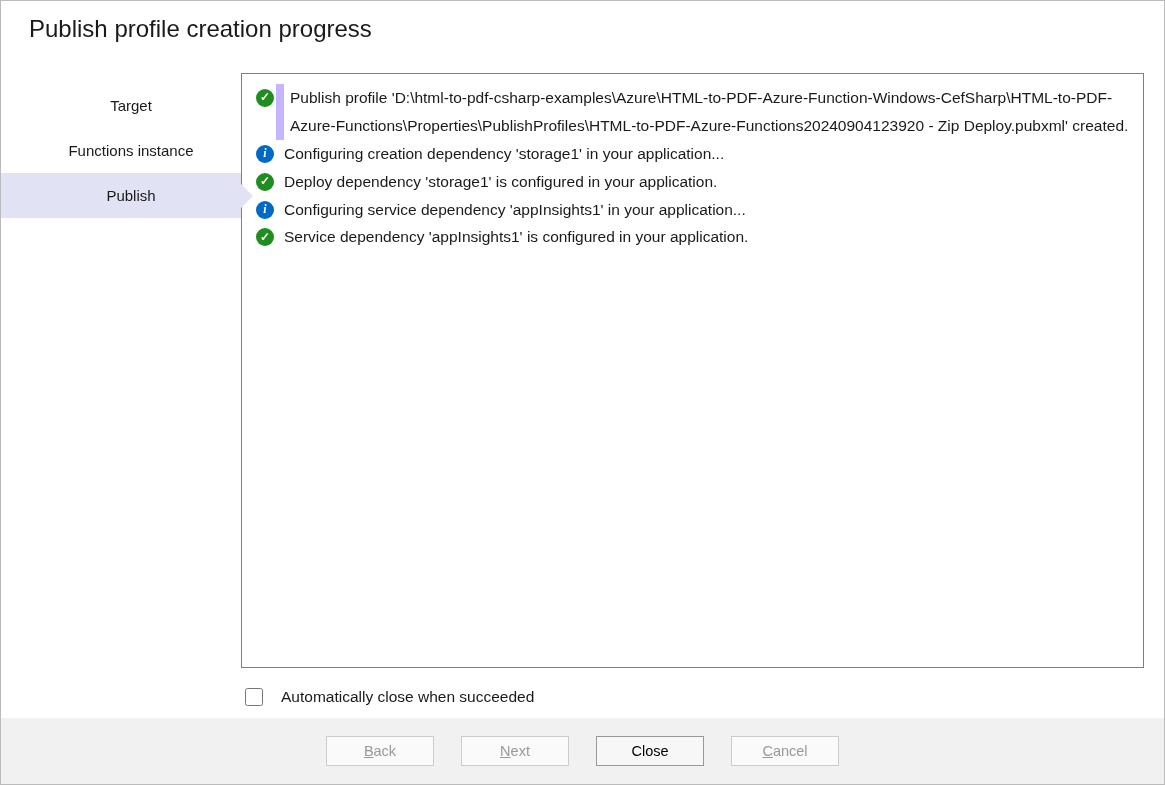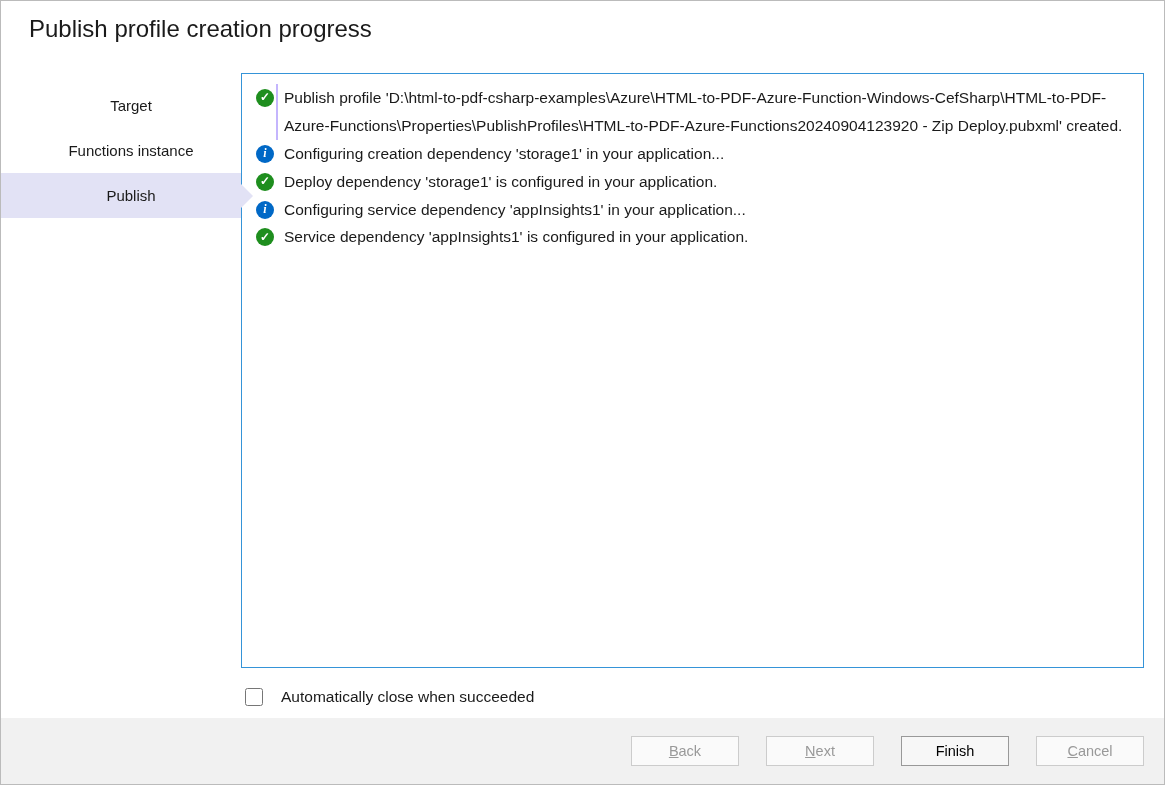--- a/index.html
+++ b/index.html
@@ -80,36 +80,36 @@
     align-items: center;
     justify-content: center;
     margin-top: 5px;
     font-size: 12px;
     font-weight: bold;
     color: #fff;
   }
   .icon-success { background: #1e8e1e; }
   .icon-info { background: #0068c6; font-style: italic; font-family: Georgia, serif; }
   .log-text { flex: 1; color: #1a1a1a; }
-  .log-line.first .log-text { border-left: 2px solid #c4b5fd; padding-left: 6px; margin-left:-8px;}
+  .log-line.first .log-text { border-left: 8px solid #c4b5fd; padding-left: 6px; margin-left:-8px;}
   .checkbox-row {
     display: flex;
     align-items: center;
     gap: 18px;
     padding: 20px 4px 12px 4px;
     font-size: 15.5px;
   }
   .checkbox-row input[type=checkbox] {
     width: 18px; height: 18px;
   }
   .footer {
     background: #f1f1f1;
     padding: 18px 20px;
     display: flex;
-    justify-content: flex-end;
+    justify-content: center;
     gap: 27px;
   }
   .footer button {
     width: 108px;
     height: 30px;
     font-size: 14.5px;
     font-family: inherit;
     background: #f7f7f7;
     border: 1px solid #999;
     cursor: pointer;
@@ -161,15 +161,15 @@
     <label class="checkbox-row">
       <input type="checkbox" id="auto-close-cb" style="">
       <span>Automatically close when succeeded</span>
     </label>
   </div>
 </div>
 
 <div class="footer">
   <button id="btn-back" disabled=""><span class="u">B</span>ack</button>
   <button id="btn-next" disabled=""><span class="u">N</span>ext</button>
-  <button id="btn-close">Finish</button>
+  <button id="btn-close">Close</button>
   <button id="btn-cancel" disabled=""><span class="u">C</span>ancel</button>
 </div>
 
 </body></html>

